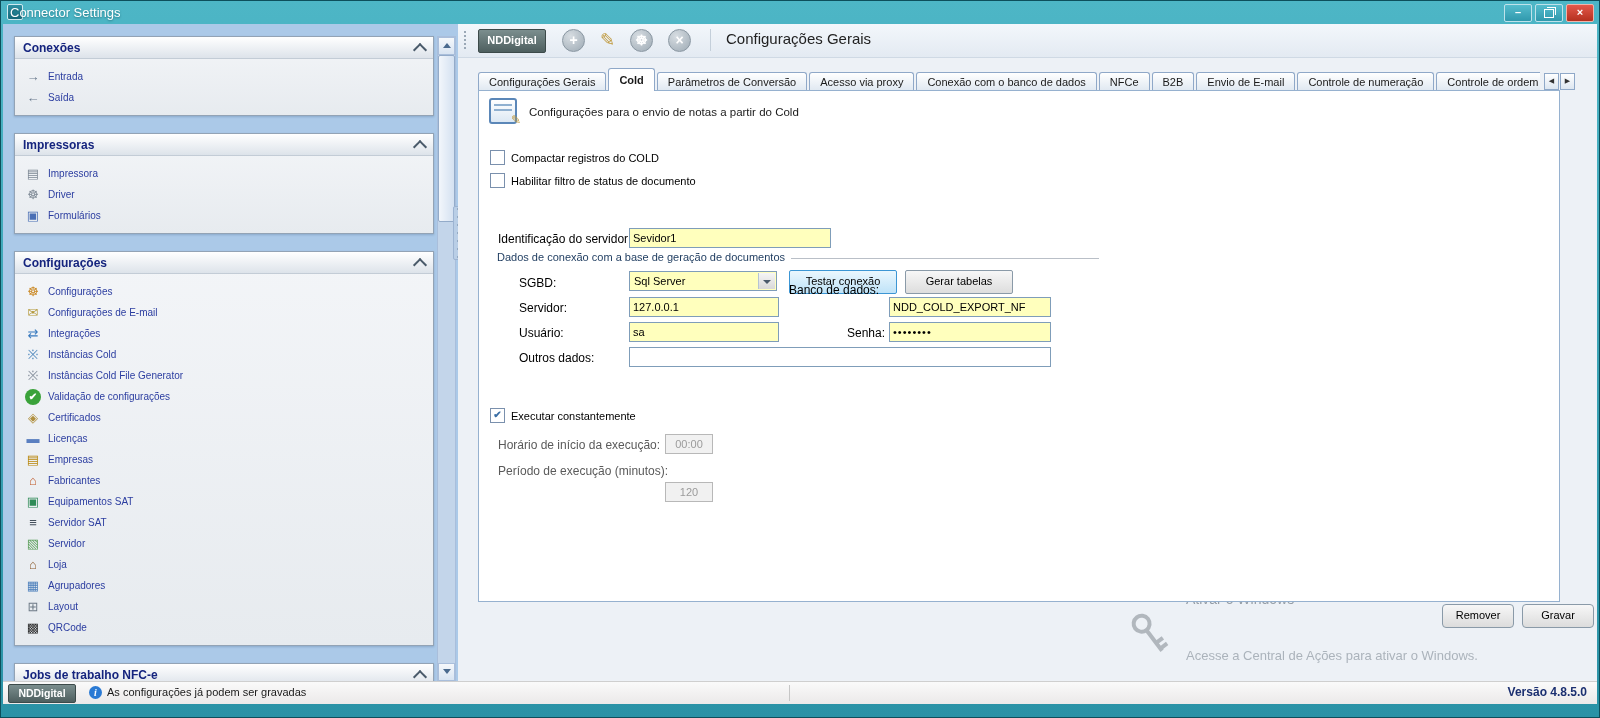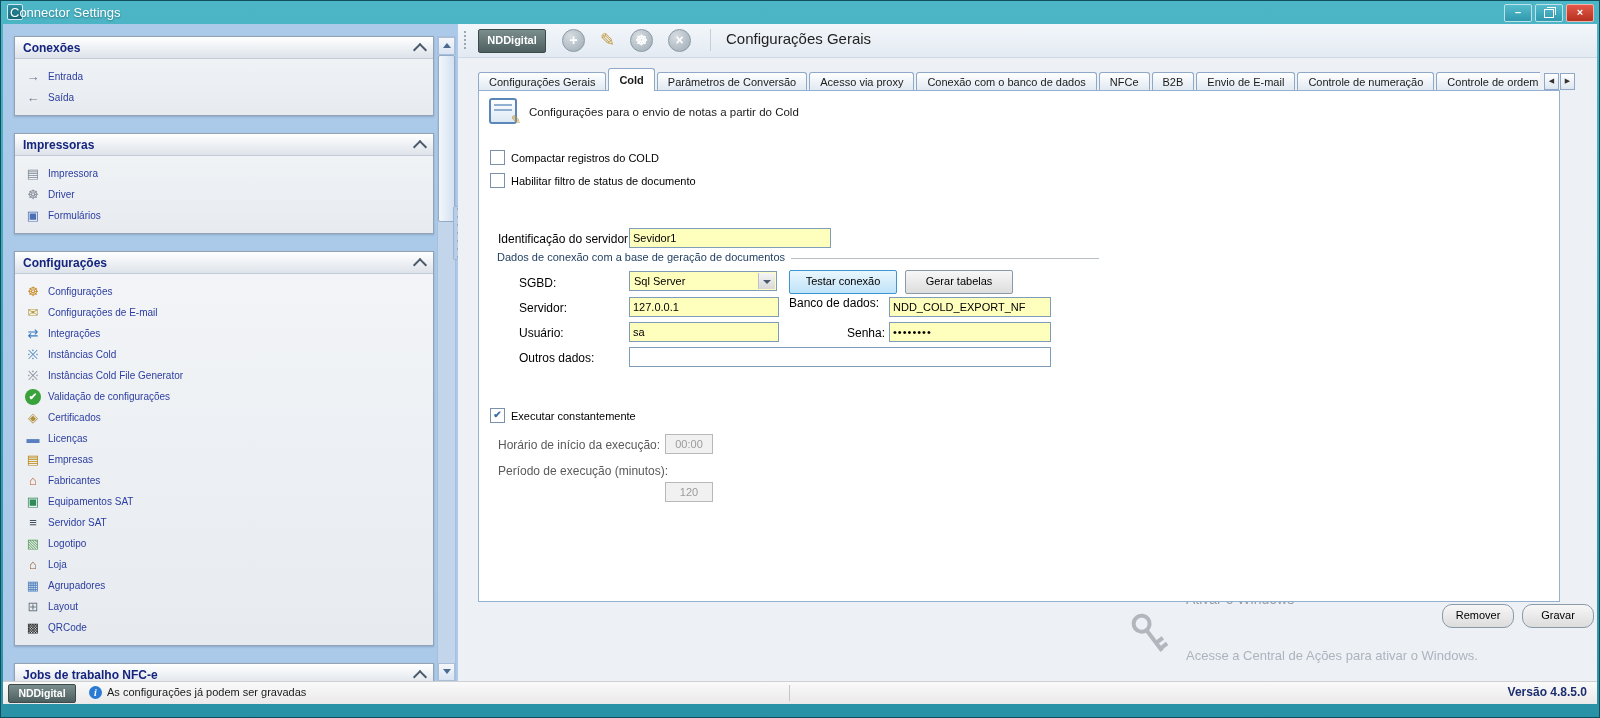--- a/index.html
+++ b/index.html
@@ -99,21 +99,21 @@
   .tb.dis{background:#f1f1f1;color:#9b9b9b;border-color:#b8b8b8;text-align:center}
   .combo{position:absolute;height:20px;border:1px solid #7f9db9;background:#ffffbd;font-size:11px;
          line-height:18px;padding-left:4px;box-sizing:border-box}
   .combo-dd{position:absolute;right:1px;top:1px;bottom:1px;width:16px;border-left:1px solid #b5c4d4;
             background:linear-gradient(#f5f5f5,#d8d8d8)}
   .combo-dd:before{content:"";position:absolute;left:4px;top:7px;border-left:4px solid transparent;
             border-right:4px solid transparent;border-top:4px solid #4a5a6a}
   .btn{position:absolute;height:22px;border:1px solid #8a9aa8;border-radius:2px;
        background:linear-gradient(#f7f7f7,#dddddd);font-size:11px;text-align:center;line-height:20px;color:#000}
   .btn.primary{border-color:#3c96d4;background:linear-gradient(#eaf7fe,#bfe3f8)}
-  .action-btn{position:absolute;top:580px;width:70px;height:22px;border:1px solid #8a9aa8;border-radius:10px;
+  .action-btn{position:absolute;top:580px;width:70px;height:22px;border:1px solid #8a9aa8;border-radius:4px;
        background:linear-gradient(#f7f7f7,#dcdcdc);font-size:11px;text-align:center;line-height:20px;color:#000}
   
   .wm-key{position:absolute;left:668px;top:588px;opacity:.85}
   .wm-title{position:absolute;left:728px;top:567px;font-size:14px;color:rgba(128,138,148,.8)}
   .wm-sub{position:absolute;left:728px;top:624px;font-size:13px;color:rgba(148,157,167,.75)}
   
   .statusbar{position:absolute;left:0;right:0;bottom:0;height:22px;
              background:linear-gradient(#fafafa,#ebe9e9);border-top:1px solid #cfcfcf}
   .sb-chip{position:absolute;left:5px;top:2px;width:66px;height:17px;border:1px solid #3c4a4a;border-radius:2px;
            background:linear-gradient(#7b8e8e,#4e5f5f);color:#fff;font-size:10.5px;font-weight:bold;
@@ -231,21 +231,21 @@
               <div class="sb-item">
                 <span class="sb-icon" style="color: rgb(46, 139, 87);">▣</span>
                 <span class="sb-label">Equipamentos SAT</span>
               </div>
               <div class="sb-item">
                 <span class="sb-icon" style="color: rgb(68, 80, 92);">≡</span>
                 <span class="sb-label">Servidor SAT</span>
               </div>
               <div class="sb-item">
                 <span class="sb-icon" style="color: rgb(90, 158, 90);">▧</span>
-                <span class="sb-label">Logotipo</span>
+                <span class="sb-label">Servidor</span>
               </div>
               <div class="sb-item">
                 <span class="sb-icon" style="color: rgb(139, 90, 43);">⌂</span>
                 <span class="sb-label">Loja</span>
               </div>
               <div class="sb-item">
                 <span class="sb-icon" style="color: rgb(74, 126, 187);">▦</span>
                 <span class="sb-label">Agrupadores</span>
               </div>
               <div class="sb-item">
@@ -323,21 +323,21 @@
         <div class="flabel" style="left:40px;top:185px">SGBD:</div>
         <div class="combo" style="left:150px;top:180px;width:148px">
           <span>Sql Server</span>
           <span class="combo-dd"></span>
         </div>
         <div class="btn primary" style="left:310px;top:179px;width:106px">Testar conexão</div>
         <div class="btn" style="left:426px;top:179px;width:106px">Gerar tabelas</div>
 
         <div class="flabel" style="left:40px;top:210px">Servidor:</div>
         <input class="tb" style="left: 150px; top: 206px; width: 142px;" value="127.0.0.1">
-        <div class="flabel" style="left:310px;top:205px">Banco de dados:</div>
+        <div class="flabel" style="left:310px;top:192px">Banco de dados:</div>
         <input class="tb" style="left: 410px; top: 206px; width: 154px;" value="NDD_COLD_EXPORT_NF">
 
         <div class="flabel" style="left:40px;top:235px">Usuário:</div>
         <input class="tb" style="left: 150px; top: 231px; width: 142px;" value="sa">
         <div class="flabel" style="left:368px;top:235px">Senha:</div>
         <input class="tb" style="left: 410px; top: 231px; width: 154px; letter-spacing: 1px;" value="••••••••">
 
         <div class="flabel" style="left:40px;top:260px">Outros dados:</div>
         <input class="tb white" style="left: 150px; top: 256px; width: 414px;" value="">
 

